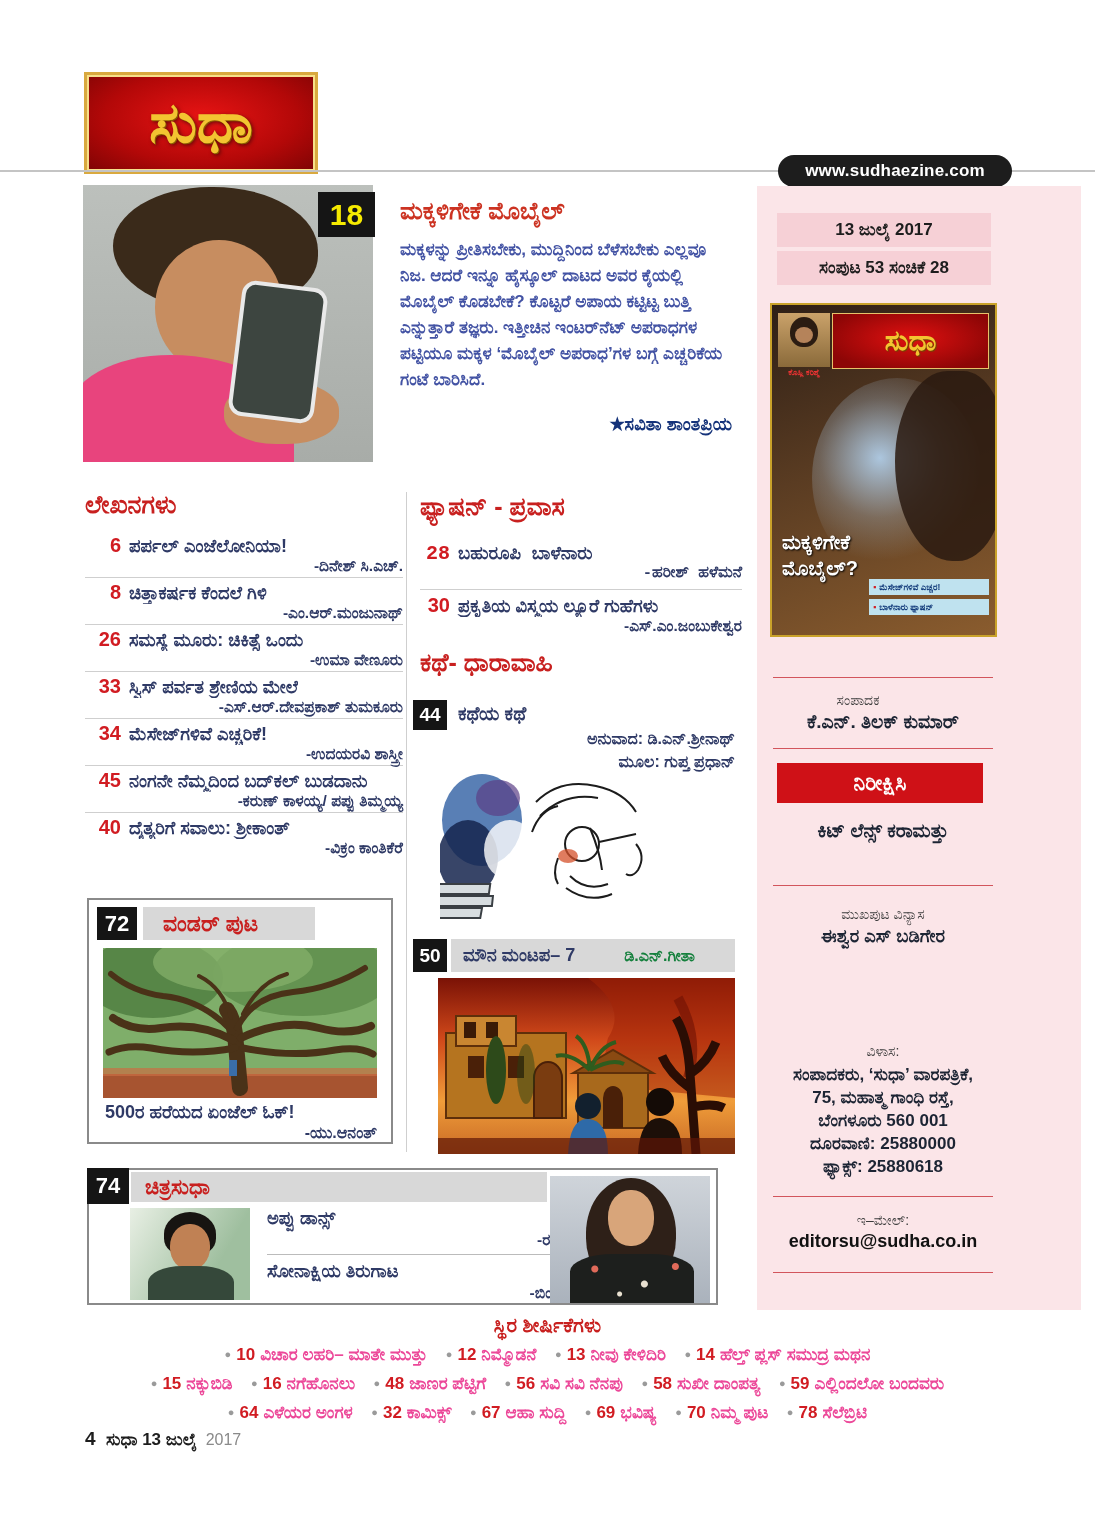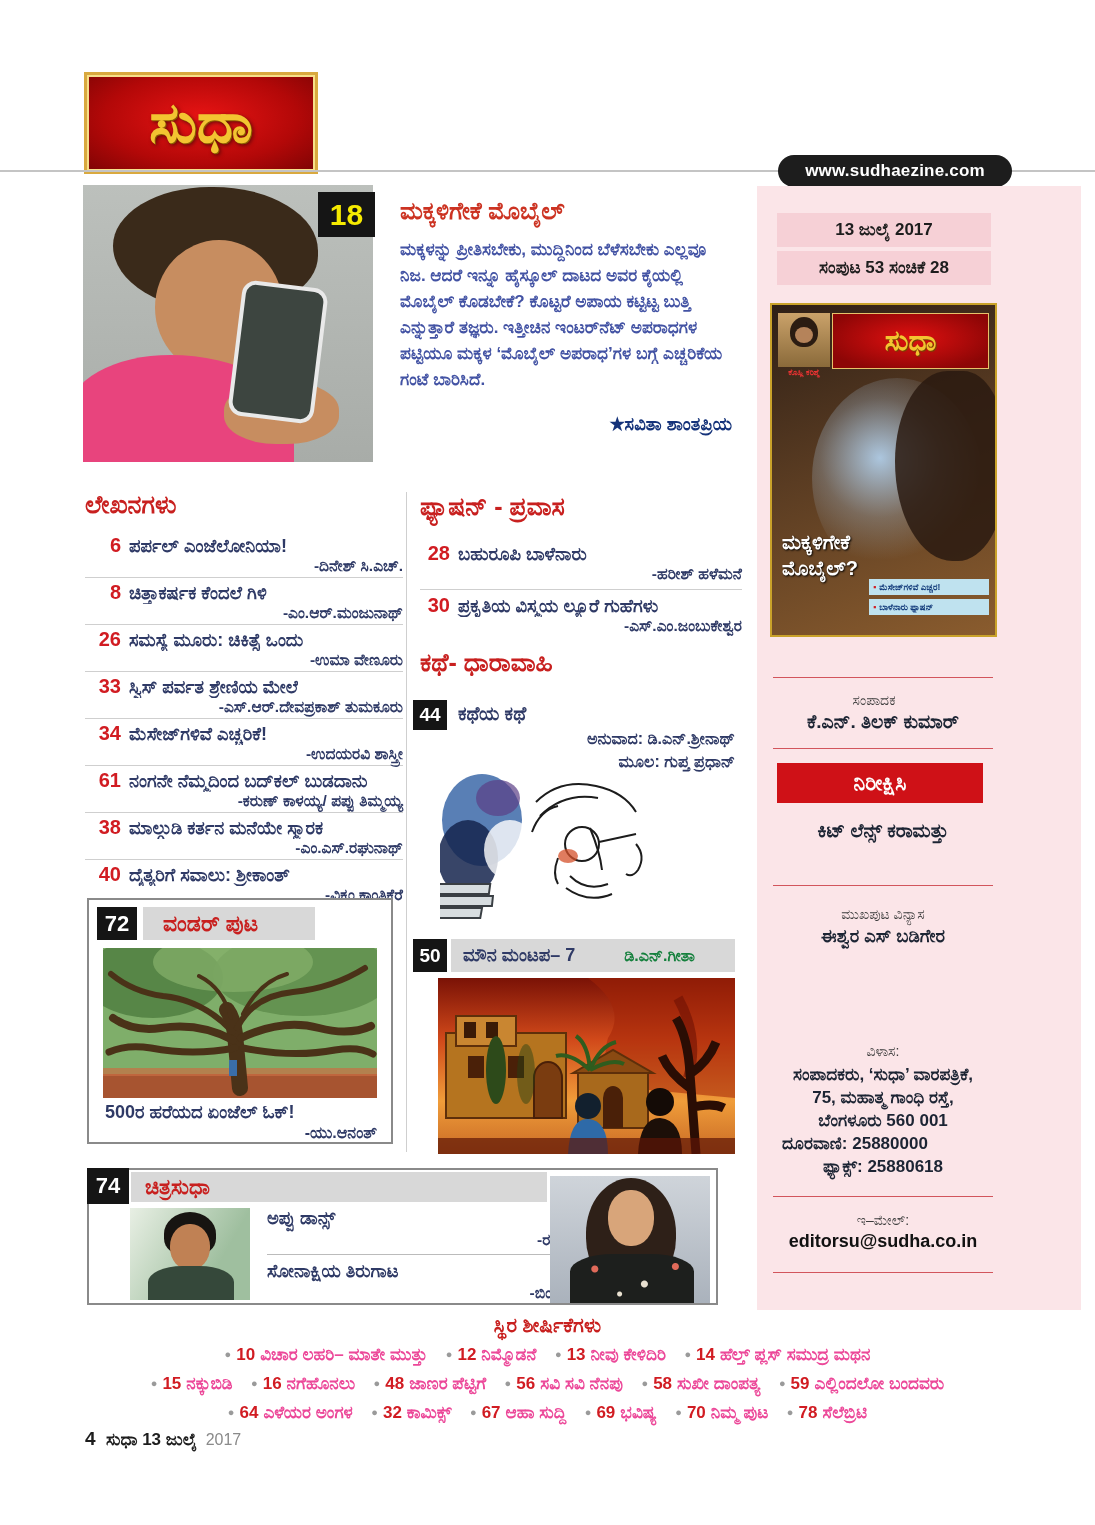--- a/index.html
+++ b/index.html
@@ -94,37 +94,37 @@
       <span style="font-size:8.5px;font-weight:bold;color:#123a7a;white-space:nowrap;overflow:hidden;">ಮೆಸೇಜ್‌ಗಳಿವೆ ಎಚ್ಚರ!</span>
     </div>
     <div class="shape" style="right:6px;bottom:20px;width:120px;height:16px;background:#bfe2ef;display:flex;align-items:center;
          gap:3px;padding:0 4px;box-sizing:border-box;">
       <span style="color:#d11c22;font-size:9px;">▪</span>
       <span style="font-size:8.5px;font-weight:bold;color:#123a7a;white-space:nowrap;overflow:hidden;">ಬಾಳೆನಾರು ಫ್ಯಾಷನ್</span>
     </div>
   </div>
 
   <div class="abs red-hr" style="left:773px;top:677px;width:220px;"></div>
-  <div class="abs side-sm" style="left:764px;top:692px;width:220px;">ಸಂಪಾದಕ</div>
+  <div class="abs side-sm" style="left:748px;top:692px;width:220px;">ಸಂಪಾದಕ</div>
   <div class="abs side-bold" style="left:763px;top:711px;width:240px;">ಕೆ.ಎನ್. ತಿಲಕ್ ಕುಮಾರ್</div>
   <div class="abs red-hr" style="left:773px;top:748px;width:220px;"></div>
 
   <div class="abs ctr" style="left:777px;top:763px;width:206px;height:40px;background:#cf1117;color:#fff;
        font-weight:bold;font-size:21px;">ನಿರೀಕ್ಷಿಸಿ</div>
   <div class="abs side-bold" style="left:763px;top:820px;width:240px;">ಕಿಟ್ ಲೆನ್ಸ್ ಕರಾಮತ್ತು</div>
 
   <div class="abs red-hr" style="left:773px;top:885px;width:220px;"></div>
   <div class="abs side-sm" style="left:773px;top:906px;width:220px;">ಮುಖಪುಟ ವಿನ್ಯಾಸ</div>
   <div class="abs side-bold" style="left:763px;top:926px;width:240px;font-size:18px;">ಈಶ್ವರ ಎಸ್ ಬಡಿಗೇರ</div>
 
   <div class="abs side-sm" style="left:773px;top:1043px;width:220px;">ವಿಳಾಸ:</div>
   <div class="abs side-addr" style="left:757px;top:1063px;width:252px;">ಸಂಪಾದಕರು, ‘ಸುಧಾ’ ವಾರಪತ್ರಿಕೆ,</div>
   <div class="abs side-addr" style="left:757px;top:1086px;width:252px;">75, ಮಹಾತ್ಮ ಗಾಂಧಿ ರಸ್ತೆ,</div>
   <div class="abs side-addr" style="left:757px;top:1109px;width:252px;">ಬೆಂಗಳೂರು 560 001</div>
-  <div class="abs side-addr" style="left:729px;top:1132px;width:252px;">ದೂರವಾಣಿ: 25880000</div>
+  <div class="abs side-addr" style="left:757px;top:1132px;width:252px;">ದೂರವಾಣಿ: 25880000</div>
   <div class="abs side-addr" style="left:757px;top:1155px;width:252px;">ಫ್ಯಾಕ್ಸ್: 25880618</div>
 
   <div class="abs red-hr" style="left:773px;top:1196px;width:220px;"></div>
   <div class="abs side-sm" style="left:773px;top:1212px;width:220px;">ಇ–ಮೇಲ್:</div>
   <div class="abs side-bold" style="left:763px;top:1231px;width:240px;font-size:18px;color:#111;">editorsu@sudha.co.in</div>
   <div class="abs red-hr" style="left:773px;top:1272px;width:220px;"></div>
 
   <div class="abs photo" style="left:83px;top:185px;width:290px;height:277px;background:linear-gradient(#bcc0bc,#a8aca8);">
     <div class="shape" style="left:30px;top:2px;width:205px;height:125px;border-radius:48% 52% 46% 54%;background:#3a2a1a;"></div>
     <div class="shape" style="left:72px;top:55px;width:128px;height:135px;border-radius:50%;background:#c78d60;"></div>
@@ -175,47 +175,40 @@
     </div>
     <div class="item">
       <div class="it-row">
           <span class="it-num">34</span>
           <span class="it-title">ಮೆಸೇಜ್‌ಗಳಿವೆ ಎಚ್ಚರಿಕೆ!</span>
         </div>
       <div class="it-author">-ಉದಯರವಿ ಶಾಸ್ತ್ರೀ</div>
     </div>
     <div class="item">
       <div class="it-row">
-          <span class="it-num">61</span>
+          <span class="it-num">45</span>
           <span class="it-title">ನಂಗನೇ ನೆಮ್ಮದಿಂದ ಬದ್‌ಕಲ್ ಬುಡದಾನು</span>
         </div>
       <div class="it-author">-ಕರುಣ್ ಕಾಳಯ್ಯ/ ಪಪ್ಪು ತಿಮ್ಮಯ್ಯ</div>
-    </div>
-    <div class="item">
-      <div class="it-row">
-          <span class="it-num">38</span>
-          <span class="it-title">ಮಾಲ್ಗುಡಿ ಕರ್ತನ ಮನೆಯೇ ಸ್ಮಾರಕ</span>
-        </div>
-      <div class="it-author">-ಎಂ.ಎಸ್.ರಘುನಾಥ್</div>
     </div>
     <div class="item">
       <div class="it-row">
           <span class="it-num">40</span>
           <span class="it-title">ದೈತ್ಯರಿಗೆ ಸವಾಲು: ಶ್ರೀಕಾಂತ್</span>
         </div>
       <div class="it-author">-ವಿಕ್ರಂ ಕಾಂತಿಕೆರೆ</div>
     </div>
   </div>
 
   <div class="abs vdiv" style="left:406px;top:492px;width:1px;height:660px;"></div>
 
   <div class="abs sec-head" style="left:420px;top:492px;">ಫ್ಯಾಷನ್ - ಪ್ರವಾಸ</div>
 
   <div class="abs list" style="left:420px;top:538px;width:322px;">
-    <div class="item" style="padding:5px 0 7px;">
+    <div class="item" style="padding:5px 0 7px;font-family:Liberation Mono, monospace;">
       <div class="it-row">
           <span class="it-num" style="width:30px;flex-basis:30px;">28</span>
           <span class="it-title">ಬಹುರೂಪಿ ಬಾಳೆನಾರು</span>
         </div>
       <div class="it-author">-ಹರೀಶ್ ಹಳೆಮನೆ</div>
     </div>
     <div class="item" style="padding:5px 0 7px;">
       <div class="it-row">
           <span class="it-num" style="width:30px;flex-basis:30px;">30</span>
           <span class="it-title">ಪ್ರಕೃತಿಯ ವಿಸ್ಮಯ ಲ್ಯೂರೆ ಗುಹೆಗಳು</span>

